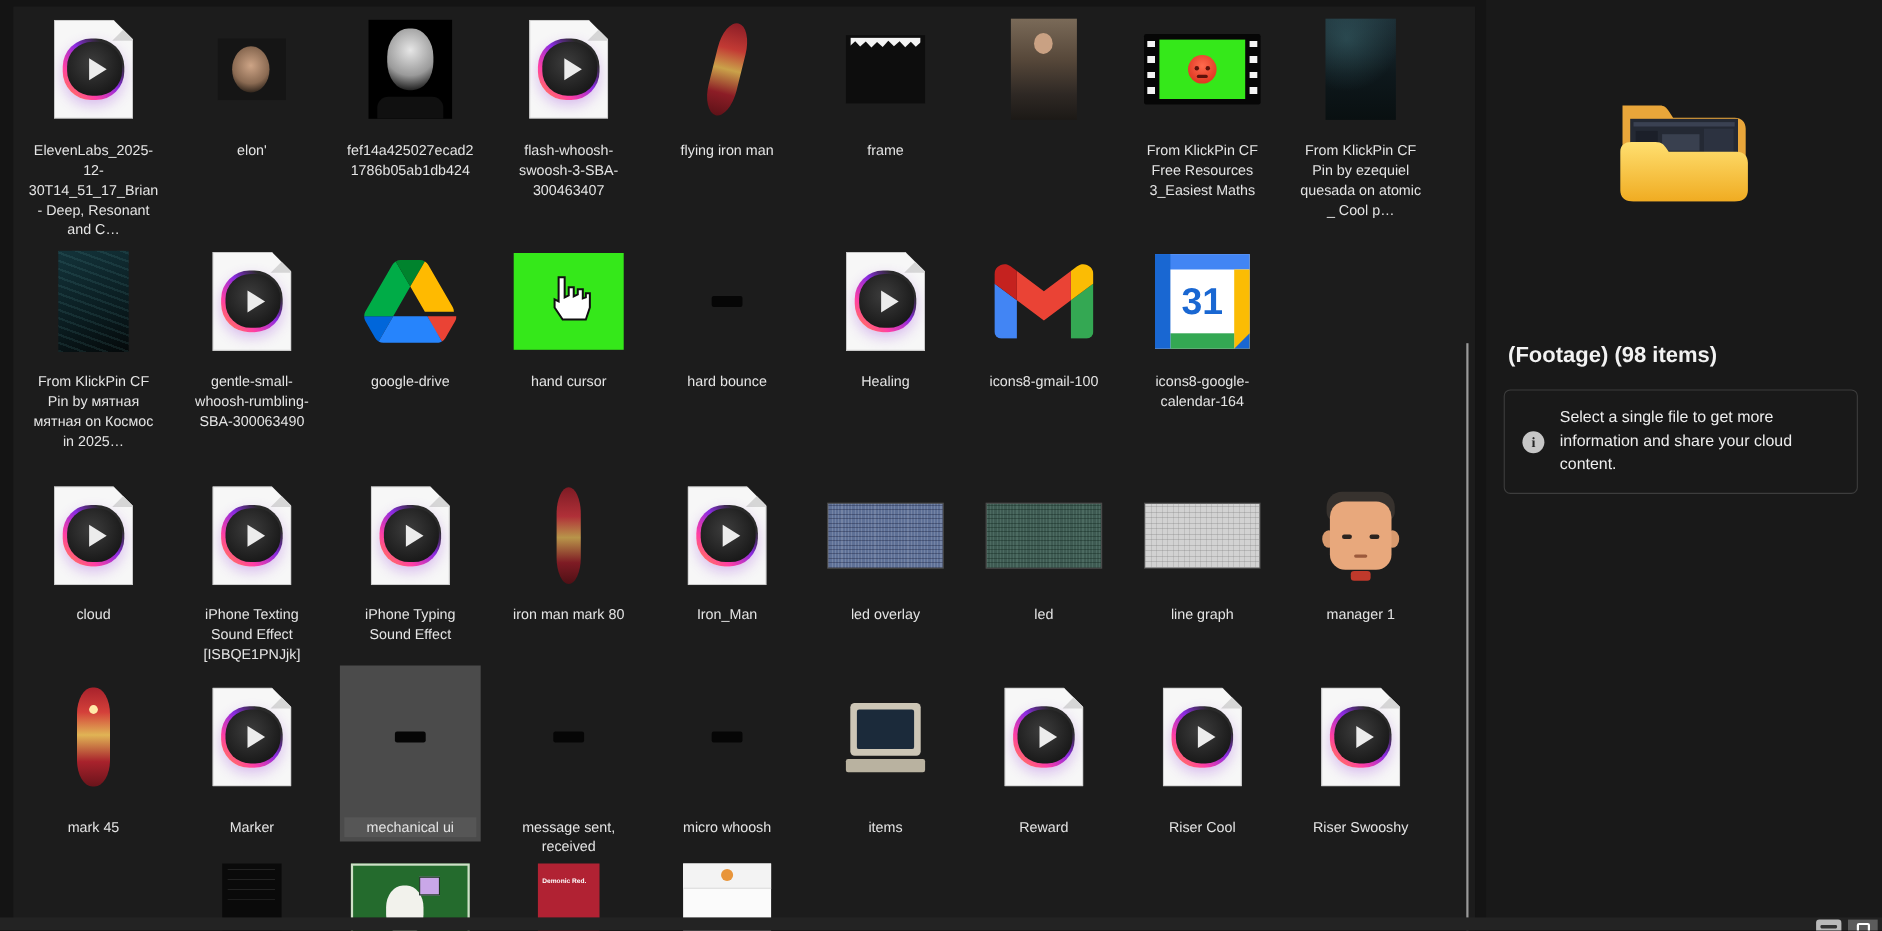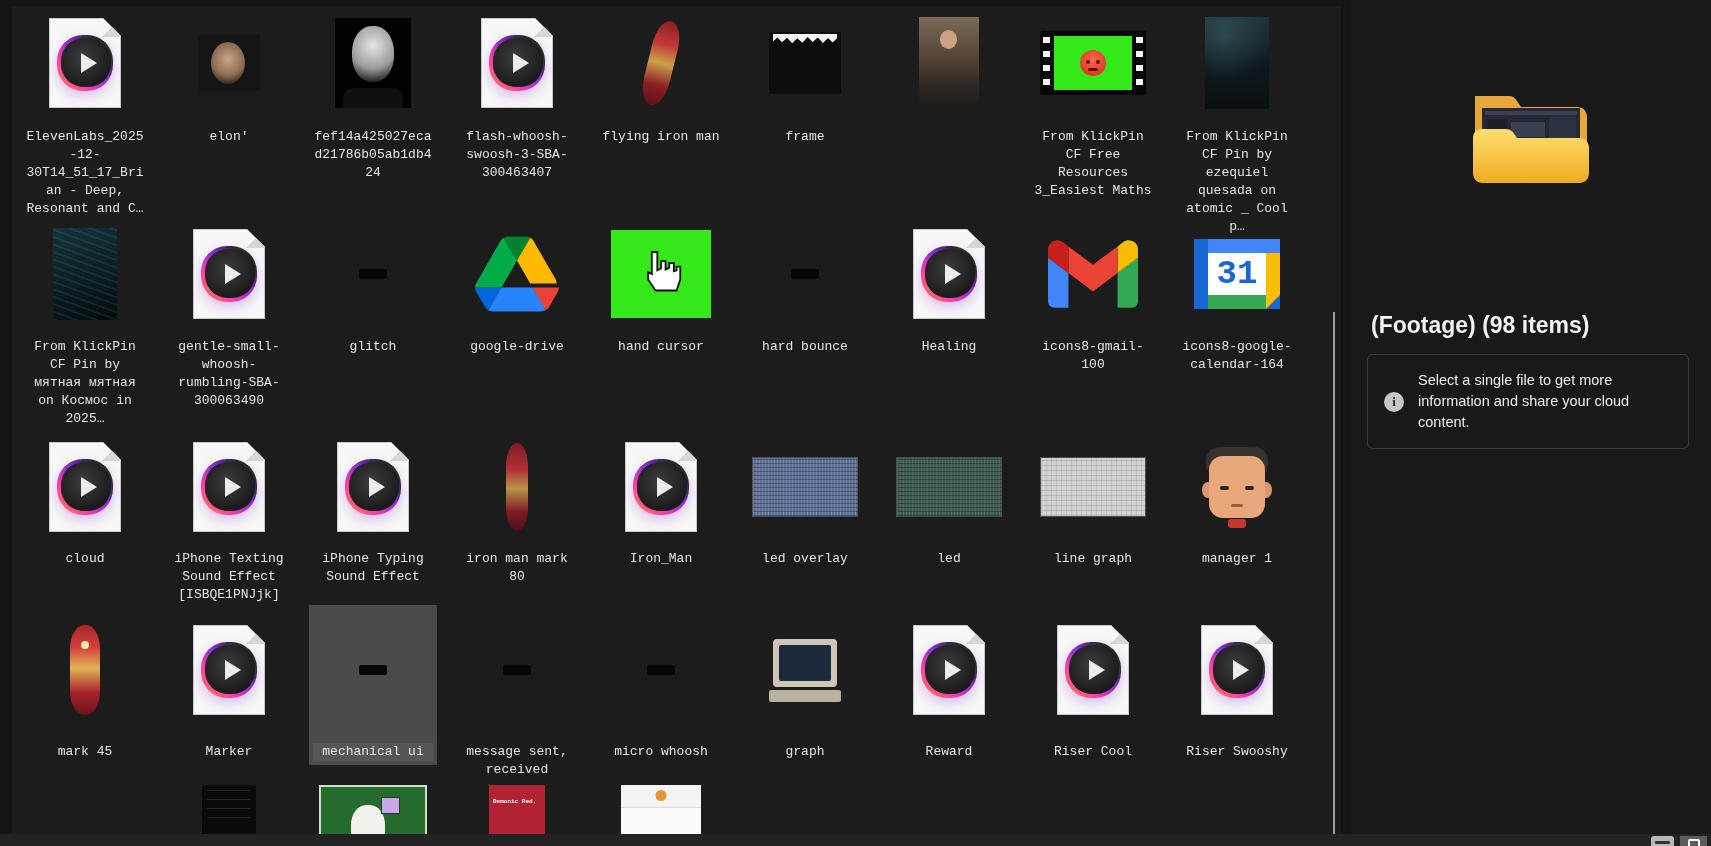--- a/index.html
+++ b/index.html
@@ -14,21 +14,21 @@
          background:var(--background,#1c1c1c); overflow:hidden; }
   #panel { position:absolute; left:1351px; top:0; width:360px; height:846px;
            background:var(--panel-background,#191919); }
   #bottom-strip { position:absolute; left:0; top:834px; width:1711px; height:12px;
                   background:#232323; z-index:30; }
   #vscroll { position:absolute; left:1321px; top:306px; width:2px; height:534px;
              background:var(--scrollbar,#9a9a9a); z-index:20; }
   
   .row { position:absolute; left:1px; display:grid; grid-template-columns:repeat(9,144px); }
   .cell { width:144px; }
-  .box { width:128px; margin:0 auto; padding-bottom:4px;font-family:Liberation Mono, monospace; }
+  .box { width:128px; margin:0 auto; padding-bottom:4px; }
   .cell.sel .box { background:var(--selection,#4b4b4b); }
   .cell.sel .label { background:#565656; }
   .zone { display:flex; align-items:center; justify-content:center; }
   .zone.topalign { align-items:flex-start; }
   .label { margin:8px 4px 0; font-size:13px; line-height:18px; color:var(--label-text,#e4e4e4);
            text-align:center; overflow-wrap:break-word; word-wrap:break-word; }
   
   .doc { width:72px; height:90px; background:#f7f7f7; border:1px solid #c9c9c9; position:relative;
          clip-path:polygon(0 0, calc(100% - 18px) 0, 100% 18px, 100% 100%, 0 100%); }
   .doc .fold { position:absolute; top:0; right:0; width:0; height:0;
@@ -95,21 +95,21 @@
       background:linear-gradient(180deg,#7a6a58 0%,#57483a 40%,#2e2824 75%,#1c1916 100%); }
   .person::before { content:""; position:absolute; left:21px; top:13px; width:17px; height:19px; border-radius:50%; background:#c9a183; }
   .dark-scene { width:64px; height:92px;
       background:radial-gradient(circle at 30% 20%, rgba(90,160,170,.28), transparent 55%),
                  linear-gradient(180deg,#1d2f36 0%,#0e181c 55%,#091011 100%); }
   .dark-teal { width:64px; height:92px;
       background:repeating-linear-gradient(20deg, rgba(120,200,200,.10) 0 2px, transparent 2px 7px),
                  linear-gradient(160deg,#13333a,#0a1c20 60%,#05090a); }
   .hand { width:100px; height:88px; background:var(--green-screen,#35e81a);
           display:flex; align-items:center; justify-content:center; }
-  .gcal { width:86px; height:70px; position:relative; background:#fff; }
+  .gcal { width:86px; height:86px; position:relative; background:#fff; }
   .gcal .t { position:absolute; top:0; left:0; right:0; height:14px; background:#4285f4; }
   .gcal .l { position:absolute; top:0; left:0; bottom:0; width:14px; background:#1967d2; }
   .gcal .r { position:absolute; top:14px; right:0; bottom:0; width:14px; background:#fbbc04; }
   .gcal .b { position:absolute; left:14px; right:14px; bottom:0; height:14px; background:#34a853; }
   .gcal .f { position:absolute; right:0; bottom:0; width:0; height:0;
              border-left:14px solid transparent; border-bottom:14px solid #1967d2; }
   .gcal .c { position:absolute; inset:14px; display:flex; align-items:center; justify-content:center;
              font-size:34px; font-weight:700; color:#1967d2; }
   .tex { outline:1px solid rgba(255,255,255,.22); }
   .tex.blue { width:104px; height:58px; background-color:#5e7096;
@@ -149,21 +149,21 @@
       background:#c9a7e8; border:1px solid #1e3a22; }
   .red-card { width:56px; height:70px; background:#b12233; padding:5px 4px; }
   .red-card span { font-size:6px; font-weight:700; color:#fff; }
   .phone-white { width:80px; height:68px; background:#fbfbfb; position:relative; }
   .phone-white::before { content:""; position:absolute; top:0; left:0; right:0; height:22px;
       background:#f3f3f3; border-bottom:1px solid #ddd; }
   .phone-white::after { content:""; position:absolute; top:5px; left:50%; transform:translateX(-50%);
       width:11px; height:11px; border-radius:50%; background:#e8953a; }
   
   .folder-wrap { position:absolute; left:50%; top:74px; transform:translateX(-50%); }
-  .panel-title { position:absolute; left:20px; top:312px; font-size:23px; font-weight:700; color:#f2f2f2; }
+  .panel-title { position:absolute; left:20px; top:312px; font-size:20px; font-weight:700; color:#f2f2f2; }
   .info-box { position:absolute; left:16px; right:22px; top:354px; border:1px solid #3d3d3d;
               border-radius:6px; padding:15px 16px; display:flex; align-items:center; gap:14px; }
   .info-ico { flex:0 0 auto; width:20px; height:20px; border-radius:50%; background:#c6c6c6; color:#242424;
               font-size:13px; font-weight:700; display:flex; align-items:center; justify-content:center;
               font-family:"Liberation Serif", serif; }
   .info-text { font-size:14.5px; line-height:21px; color:#ededed; max-width:252px; }
   
   #view-toggles { position:absolute; right:4px; top:836px; display:flex; gap:6px; z-index:40; }
   .ico-list { width:23px; height:16px; background:#b9b9b9; border-radius:3px; position:relative; }
   .ico-list::before { content:""; position:absolute; left:4px; right:4px; top:5px; height:3px; background:#333; border-radius:1px; }
@@ -282,28 +282,20 @@
                   <span class="tri"></span>
                 </span>
               </span>
             </div>
             <div class="label">gentle-small-whoosh-rumbling-SBA-300063490</div>
           </div>
         </div>
         <div class="cell">
           <div class="box">
             <div class="zone" style="height: 112px;">
-              <span class="film"><span class="screen blue-ui"></span></span>
-            </div>
-            <div class="label">glitch</div>
-          </div>
-        </div>
-        <div class="cell">
-          <div class="box">
-            <div class="zone" style="height: 112px;">
               <svg width="84" height="76" viewBox="0 0 87.3 78">
       <path d="M6.6 66.85l3.85 6.65c.8 1.4 1.95 2.5 3.3 3.3l13.75-23.8H0c0 1.55.4 3.1 1.2 4.5z" fill="#0066da"></path>
       <path d="M43.65 25L29.9 1.2c-1.35.8-2.5 1.9-3.3 3.3L1.2 48.5C.4 49.9 0 51.45 0 53h27.5z" fill="#00ac47"></path>
       <path d="M73.55 76.8c1.35-.8 2.5-1.9 3.3-3.3l1.6-2.75L86.1 57.5c.8-1.4 1.2-2.95 1.2-4.5H59.8l5.85 11.5z" fill="#ea4335"></path>
       <path d="M43.65 25L57.4 1.2C56.05.4 54.5 0 52.9 0H34.4c-1.6 0-3.15.45-4.5 1.2z" fill="#00832d"></path>
       <path d="M59.8 53H27.5L13.75 76.8c1.35.8 2.9 1.2 4.5 1.2h50.8c1.6 0 3.15-.45 4.5-1.2z" fill="#2684fc"></path>
       <path d="M73.4 26.5L60.7 4.5c-.8-1.4-1.95-2.5-3.3-3.3L43.65 25 57.4 48.8h27.45c0-1.55-.4-3.1-1.2-4.5z" fill="#ffba00"></path>
               </svg>
             </div>
             <div class="label">google-drive</div>
@@ -530,21 +522,21 @@
         <div class="cell">
           <div class="box">
             <div class="zone" style="height: 130px;">
               <span class="pc">
                 <span class="mon">
                   <span class="scr"></span>
                 </span>
                 <span class="base"></span>
               </span>
             </div>
-            <div class="label">graph</div>
+            <div class="label">items</div>
           </div>
         </div>
         <div class="cell">
           <div class="box">
             <div class="zone" style="height: 130px;">
               <span class="doc">
                 <span class="fold"></span>
                 <span class="disc">
                   <span class="tri"></span>
                 </span>

